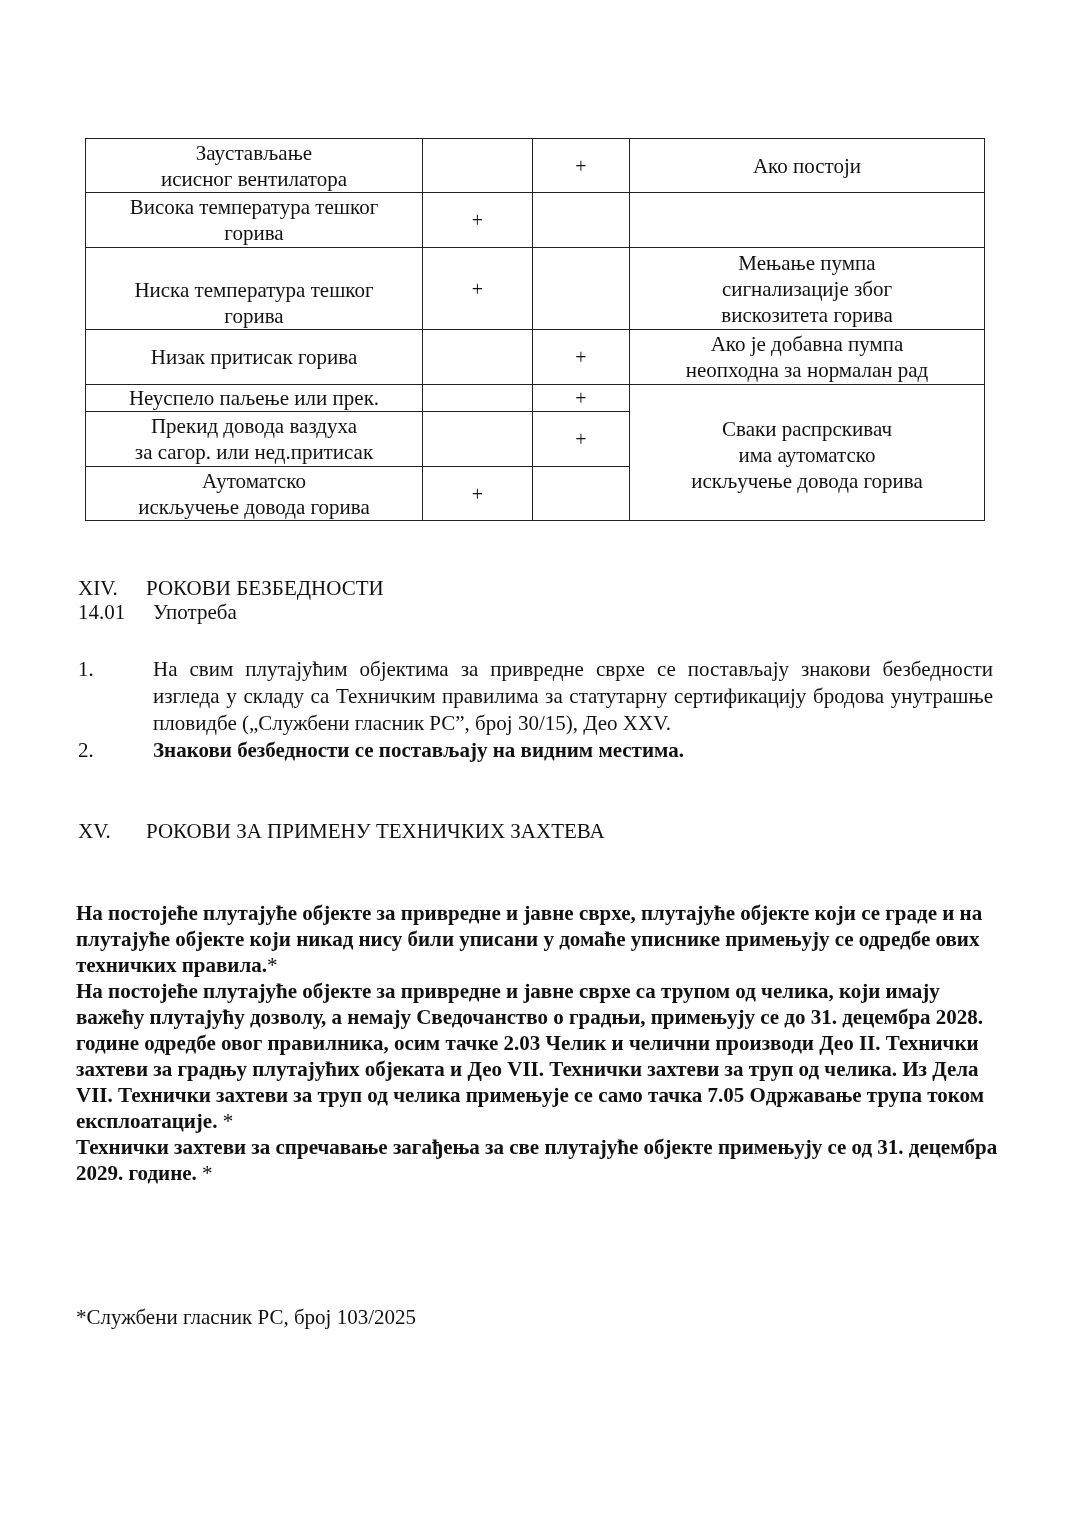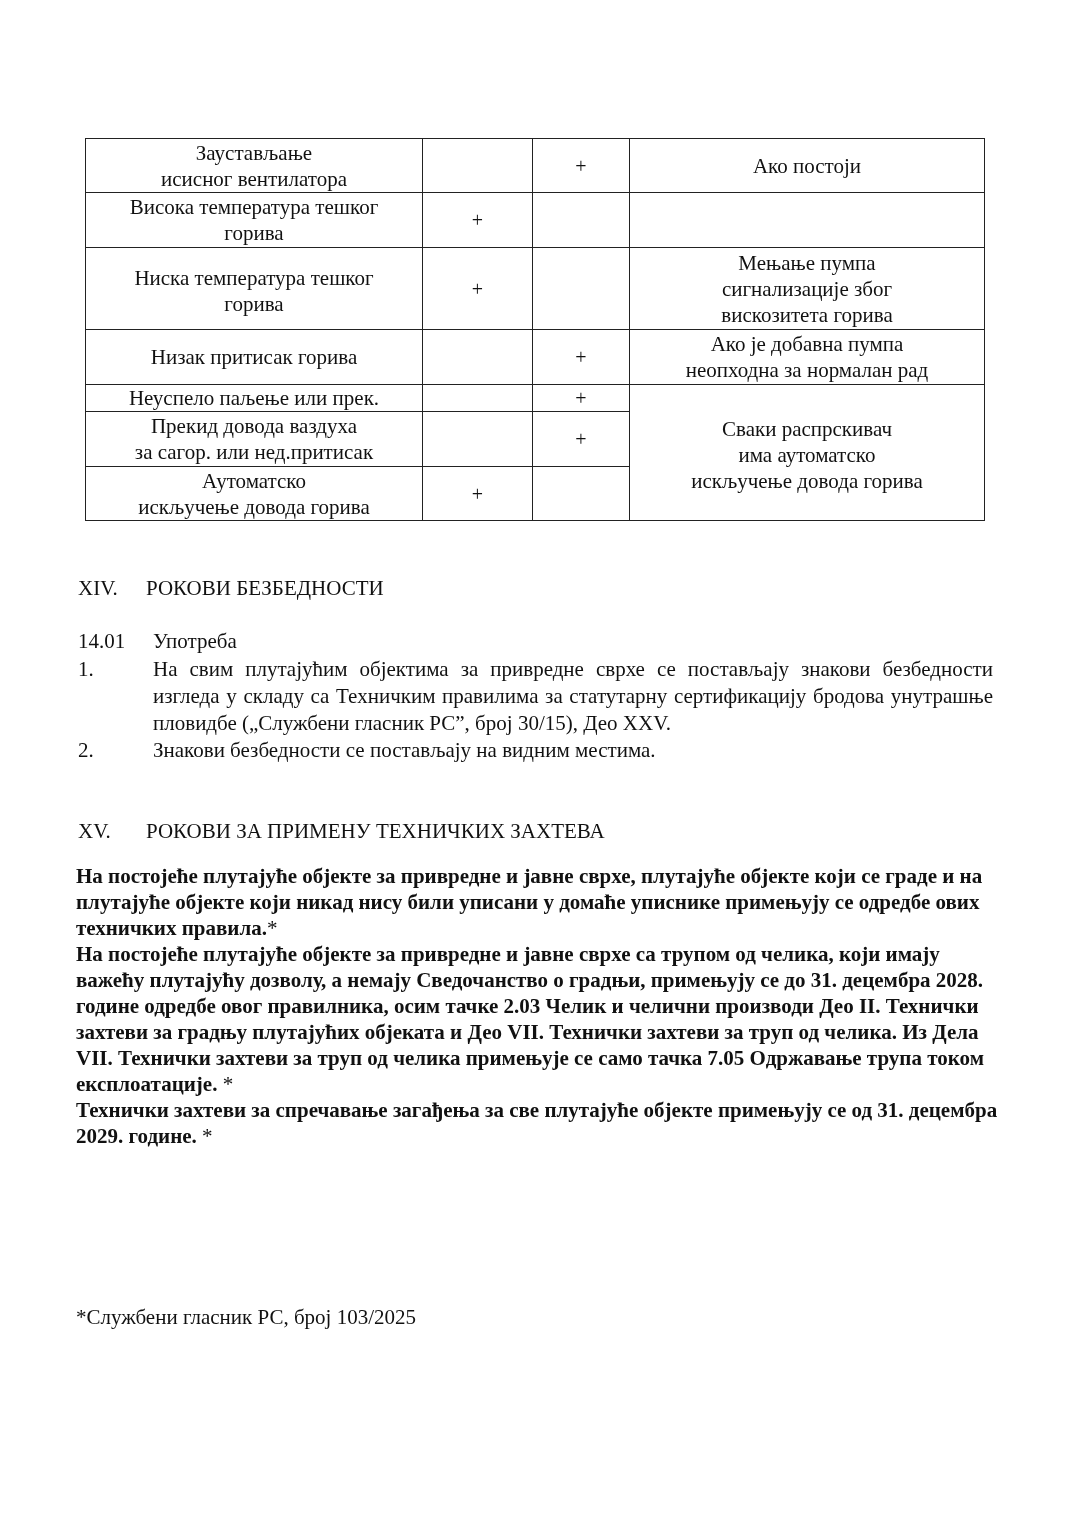--- a/index.html
+++ b/index.html
@@ -56,21 +56,21 @@
     .list-row {
       position: absolute;
       left: 78px;
       width: 915px;
       font-size: 21px;
       line-height: 27px;
       display: flex;
     }
     .list-row .lbl { width: 75px; flex: 0 0 75px; }
     .list-row .txt { flex: 1 1 auto; text-align: justify; }
-    .list-row .txt.last-left { text-align-last: left; }
+    .list-row .txt.last-left { text-align-last: left; font-weight: bold; }
 
     .bold-block {
       position: absolute;
       left: 76px;
       width: 930px;
       font-weight: bold;
       font-size: 21px;
       line-height: 26px;
     }
     .bold-block p { margin: 0; }
@@ -105,21 +105,21 @@
         <td class="cell-text">Ако постоји</td>
       </tr>
       <tr style="height:55px">
         <td class="cell-text">Висока температура тешког
 горива</td>
         <td class="mark">+</td>
         <td class="mark"></td>
         <td class="cell-text"></td>
       </tr>
       <tr style="height:82px">
-        <td class="cell-text" style="vertical-align:bottom;padding-bottom:12px">Ниска температура тешког
+        <td class="cell-text" style="vertical-align:bottom;padding-bottom:0">Ниска температура тешког
 горива</td>
         <td class="mark">+</td>
         <td class="mark"></td>
         <td class="cell-text">Мењање пумпа
 сигнализације због
 вискозитета горива</td>
       </tr>
       <tr style="height:55px">
         <td class="cell-text">Низак притисак горива</td>
         <td class="mark"></td>
@@ -147,41 +147,41 @@
         <td class="mark">+</td>
         <td class="mark"></td>
       </tr>
     </tbody>
   </table>
 
   <div class="section-heading" style="top:575px">
     <span class="num">XIV.</span><span>РОКОВИ БЕЗБЕДНОСТИ</span>
   </div>
 
-  <div class="list-row" style="top:628px">
+  <div class="list-row" style="top:599px">
     <span class="lbl">14.01</span>
     <span class="txt">Употреба</span>
   </div>
 
   <div class="list-row" style="top:656px">
     <span class="lbl">1.</span>
     <span class="txt">На свим плутајућим објектима за привредне сврхе се постављају знакови безбедности изгледа у складу са Техничким правилима за статутарну сертификацију бродова унутрашње пловидбе („Службени гласник РС”, број 30/15), Део XXV.</span>
   </div>
 
   <div class="list-row" style="top:737px">
     <span class="lbl">2.</span>
     <span class="txt last-left">Знакови безбедности се постављају на видним местима.</span>
   </div>
 
   <div class="section-heading" style="top:818px">
     <span class="num">XV.</span><span>РОКОВИ ЗА ПРИМЕНУ ТЕХНИЧКИХ ЗАХТЕВА</span>
   </div>
 
 
-  <div class="bold-block" style="top:863px">
+  <div class="bold-block" style="top:900px">
     <p><span>На постојеће плутајуће објекте за привредне и јавне сврхе, плутајуће објекте који се граде и на плутајуће објекте који никад нису били уписани у домаће уписнике примењују се одредбе ових техничких правила.</span><span class="star">*</span></p>
     <p><span>На постојеће плутајуће објекте за привредне и јавне сврхе са трупом од челика, који имају важећу плутајућу дозволу, а немају Сведочанство о градњи, примењују се до 31. децембра 2028. године одредбе овог правилника, осим тачке 2.03 Челик и челични производи Део II. Технички захтеви за градњу плутајућих објеката и Део VII. Технички захтеви за труп од челика. Из Дела VII. Технички захтеви за труп од челика примењује се само тачка 7.05 Одржавање трупа током експлоатације.</span><span class="star"> *</span></p>
     <p><span>Технички захтеви за спречавање загађења за све плутајуће објекте примењују се од 31. децембра 2029. године.</span><span class="star"> *</span></p>
   </div>
 
   <div class="footnote">*Службени гласник РС, број 103/2025</div>
 
 </div>
 
 </body></html>

